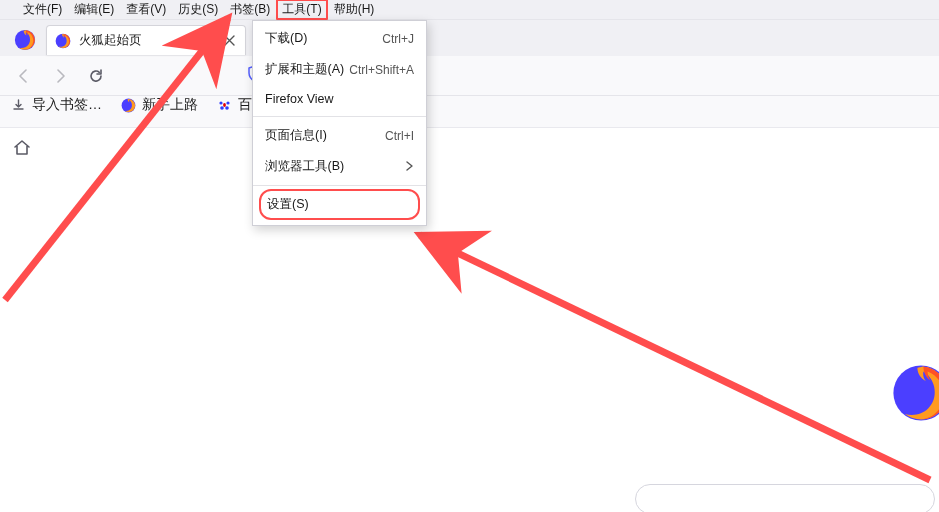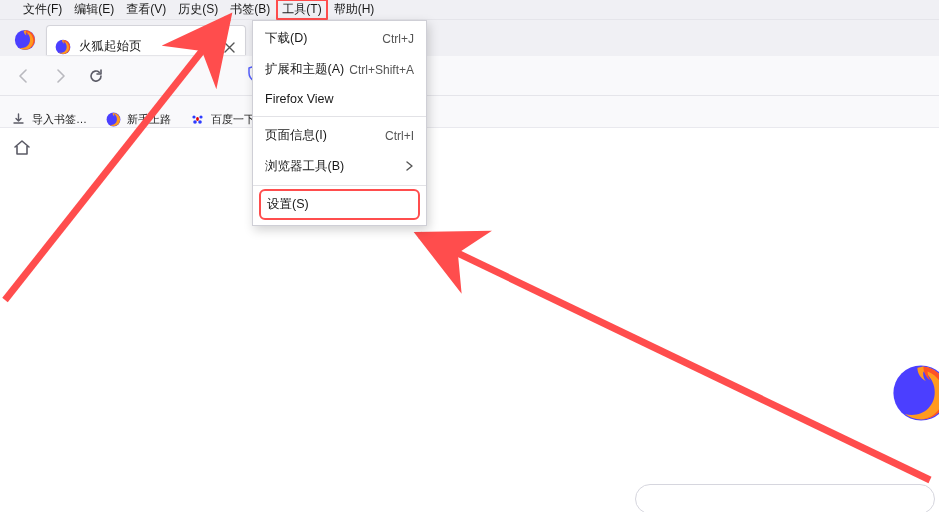--- a/index.html
+++ b/index.html
@@ -6,48 +6,48 @@
   body { font-family: "Microsoft YaHei", "Segoe UI", Arial, sans-serif; font-size: 12px; color: #181818; background: #fff; width: 939px; height: 512px; overflow: hidden; position: relative; }
 
   
   .menubar { display: flex; align-items: center; height: 20px; background: #f0f0f4; border-bottom: 1px solid #e5e5ea; padding: 0 17px; }
   .menubar .menu-item { padding: 2px 6px; cursor: default; }
   .menubar .menu-item.open { border: 2.5px solid #ff4d4d; border-radius: 1px; padding: 0 4px; }
 
   
   .tabstrip { display: flex; align-items: center; height: 36px; background: #f0f0f4; padding: 4px 8px 0 8px; }
   .fx-logo { width: 22px; height: 22px; margin: 0 10px 0 6px; }
-  .tab { display: flex; align-items: flex-end; background: #fff; border: 1px solid #d4d4da; border-bottom: none; border-radius: 4px 4px 0 0; height: 30px; padding: 0 8px; min-width: 200px; box-shadow: 0 1px 2px rgba(0,0,0,0.06); }
+  .tab { display: flex; align-items: center; background: #fff; border: 1px solid #d4d4da; border-bottom: none; border-radius: 4px 4px 0 0; height: 30px; padding: 0 8px; min-width: 200px; box-shadow: 0 1px 2px rgba(0,0,0,0.06); }
   .tab .fx-logo-small { width: 16px; height: 16px; margin-right: 8px; }
   .tab-title { flex: 1; font-size: 12.5px; }
   .tab-close { width: 16px; height: 16px; display: flex; align-items: center; justify-content: center; color: #555; }
 
   
   .toolbar { display: flex; align-items: center; height: 40px; background: #f9f9fb; border-bottom: 1px solid #e5e5ea; padding: 0 10px; gap: 8px; }
   .nav-btn { width: 28px; height: 28px; display: flex; align-items: center; justify-content: center; color: #5b5b66; border-radius: 4px; }
   .nav-btn.disabled { opacity: .4; }
   .spacer-left { width: 120px; }
   .shield { color: #3d6dff; margin-right: 6px; }
   .urlbar { flex: 1; display: flex; align-items: center; height: 32px; font-size: 14px; color: #1b1b1b; padding: 0 10px; }
   .url-text { color: #5b5b66; }
 
   
-  .bookbar { display: flex; align-items: flex-end; height: 32px; background: #f9f9fb; border-bottom: 1px solid #e9e9ee; padding: 0 10px; gap: 18px; font-size: 11px; }
+  .bookbar { display: flex; align-items: flex-start; height: 32px; background: #f9f9fb; border-bottom: 1px solid #e9e9ee; padding: 0 10px; gap: 18px; font-size: 14px; }
   .bk-item { display: flex; align-items: center; gap: 6px; color: #1b1b1b; }
   .bk-icon { width: 16px; height: 16px; display: inline-flex; align-items: center; justify-content: center; }
 
   
   .content { position: relative; height: calc(512px - 20px - 36px - 40px - 32px); background: #fff; }
   .home-icon { position: absolute; left: 12px; top: 10px; color: #5b5b66; }
 
   
   .dropdown { position: absolute; left: 252px; top: 20px; width: 175px; background: #fff; border: 1px solid #cfcfd6; box-shadow: 2px 4px 10px rgba(0,0,0,0.18); z-index: 50; padding: 2px 0; }
   .dd-row { display: flex; align-items: center; justify-content: space-between; padding: 7px 12px; font-size: 12.5px; cursor: default; }
   .dd-sep { height: 1px; background: #e2e2e6; margin: 3px 0; }
-  .dd-row.highlight { border: 2.5px solid #ff4d4d; border-radius: 6px; margin: 3px 6px; padding: 5px 6px; }
+  .dd-row.highlight { border: 2.5px solid #ff4d4d; border-radius: 12px; margin: 3px 6px; padding: 5px 6px; }
   .shortcut { color: #555; font-size: 12px; }
   .sub-arrow { color: #555; }
 
   
   .arrows-svg { position: absolute; left: 0; top: 0; pointer-events: none; z-index: 40; }
 
   
   .bottom-right-logo { position: absolute; right: -12px; bottom: 86px; }
   .bottom-box { position: absolute; right: 4px; bottom: -2px; width: 300px; height: 30px; border: 1px solid #d6d6de; border-radius: 18px; }
 

